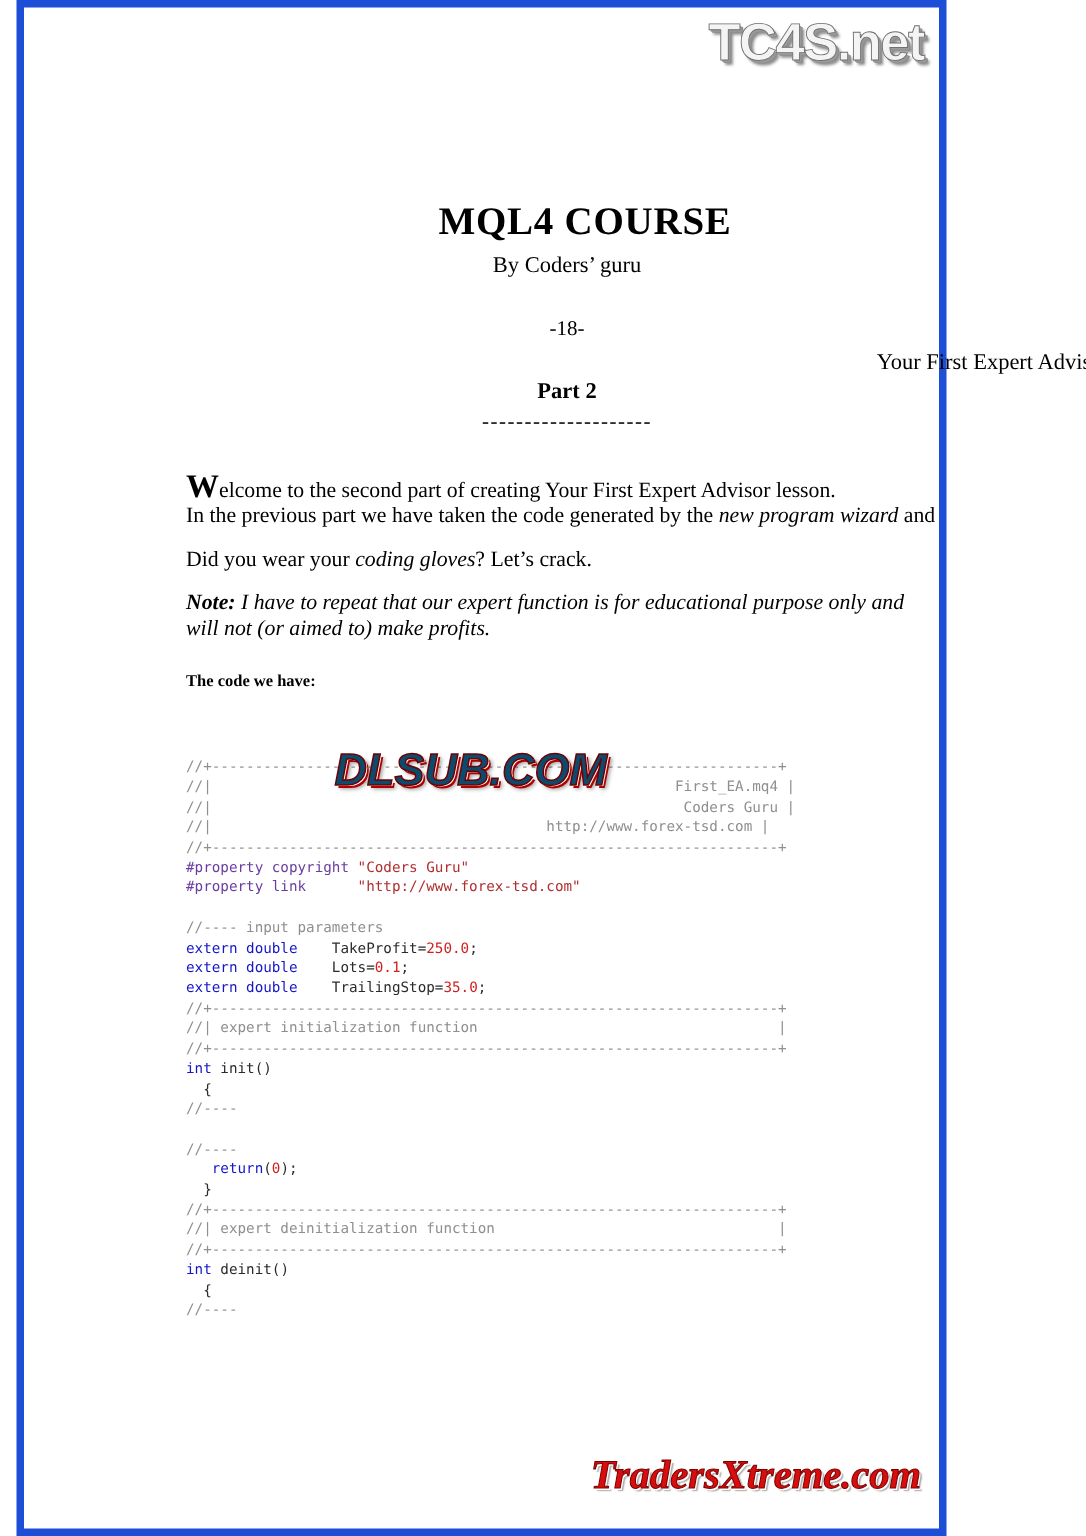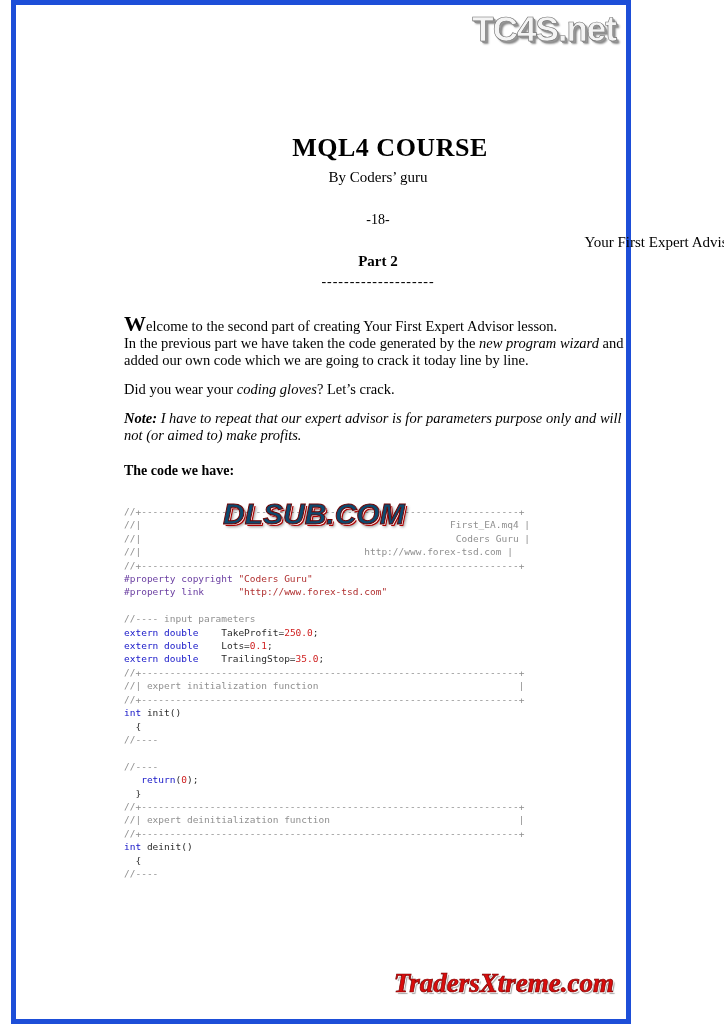--- a/index.html
+++ b/index.html
@@ -134,21 +134,21 @@
   .dropcap {
     font-size: 22px;
     font-weight: bold;
     line-height: 17px;
   }
   .ital { font-style: italic; text-align: center; }
   .note-par { font-style: italic; }
   .note-par .note-lead { font-weight: bold; font-style: italic; }
   .section-head {
     font-weight: bold;
-    font-size: 14px;
+    font-size: 11px;
     margin: 18px 0 0 0;
   }
 
   
   .code-block {
     position: absolute;
     left: 108px;
     top: 500px;
     width: 505px;
     font-family: "DejaVu Sans Mono", monospace;
@@ -176,25 +176,25 @@
   <div class="title-block">
     <div class="doc-title">MQL4 COURSE</div>
     <div class="doc-author">By Coders’ guru</div>
     <div class="lesson-num">-18-</div>
     <div class="lesson-title">Your First Expert Advisor</div>
     <div class="lesson-part">Part 2</div>
     <div class="rule">--------------------</div>
   </div>
 
   <div class="body-copy">
-    <p class="p"><span class="dropcap">W</span><span>elcome to the second part of creating Your First Expert Advisor lesson.</span><br><span>In the previous part we have taken the code generated by the </span><span class="ital">new program wizard</span><span> and</span><br><span>added our own code which we are going to crack it today line by line.</span></p>
+    <p class="p"><span class="dropcap">W</span><span>elcome to the second part of creating Your First Expert Advisor lesson.</span><br><span>In the previous part we have taken the code generated by the </span><span class="ital">new program wizard</span><span> and</span><br></p>
 
     <p class="p"><span>Did you wear your </span><span class="ital">coding gloves</span><span>? Let’s crack.</span></p>
 
-    <p class="p note-par"><span class="note-lead">Note:</span><span> I have to repeat that our expert advisor is for parameters purpose only and will not (or aimed to) make profits.</span></p>
+    <p class="p note-par"><span class="note-lead">Note:</span><span> I have to repeat that our expert function is for educational purpose only and will not (or aimed to) make profits.</span></p>
 
     <p class="section-head">The code we have:</p>
   </div>
 
   <div class="code-block"><div class="code-line"><span class="c-comment">//+------------------------------------------------------------------+</span></div><div class="code-line"><span class="c-comment">//|                                                      First_EA.mq4 |</span></div><div class="code-line"><span class="c-comment">//|                                                       Coders Guru |</span></div><div class="code-line"><span class="c-comment">//|                                       http://www.forex-tsd.com |</span></div><div class="code-line"><span class="c-comment">//+------------------------------------------------------------------+</span></div><div class="code-line"><span class="c-prop">#property copyright </span><span class="c-str">"Coders Guru"</span></div><div class="code-line"><span class="c-prop">#property link      </span><span class="c-str">"http://www.forex-tsd.com"</span></div><div class="code-line">&nbsp;</div><div class="code-line"><span class="c-comment">//---- input parameters</span></div><div class="code-line"><span class="c-kw">extern double</span><span class="c-plain">    TakeProfit=</span><span class="c-num">250.0</span><span class="c-plain">;</span></div><div class="code-line"><span class="c-kw">extern double</span><span class="c-plain">    Lots=</span><span class="c-num">0.1</span><span class="c-plain">;</span></div><div class="code-line"><span class="c-kw">extern double</span><span class="c-plain">    TrailingStop=</span><span class="c-num">35.0</span><span class="c-plain">;</span></div><div class="code-line"><span class="c-comment">//+------------------------------------------------------------------+</span></div><div class="code-line"><span class="c-comment">//| expert initialization function                                   |</span></div><div class="code-line"><span class="c-comment">//+------------------------------------------------------------------+</span></div><div class="code-line"><span class="c-kw">int</span><span class="c-plain"> init()</span></div><div class="code-line"><span class="c-brace">  {</span></div><div class="code-line"><span class="c-comment">//----</span></div><div class="code-line">&nbsp;</div><div class="code-line"><span class="c-comment">//----</span></div><div class="code-line"><span class="c-kw">   return</span><span class="c-plain">(</span><span class="c-num">0</span><span class="c-plain">);</span></div><div class="code-line"><span class="c-brace">  }</span></div><div class="code-line"><span class="c-comment">//+------------------------------------------------------------------+</span></div><div class="code-line"><span class="c-comment">//| expert deinitialization function                                 |</span></div><div class="code-line"><span class="c-comment">//+------------------------------------------------------------------+</span></div><div class="code-line"><span class="c-kw">int</span><span class="c-plain"> deinit()</span></div><div class="code-line"><span class="c-brace">  {</span></div><div class="code-line"><span class="c-comment">//----</span></div></div>
 
   <div class="wm-center">DLSUB.COM</div>
 
   <div class="wm-bottom">TradersXtreme.com</div>
 

